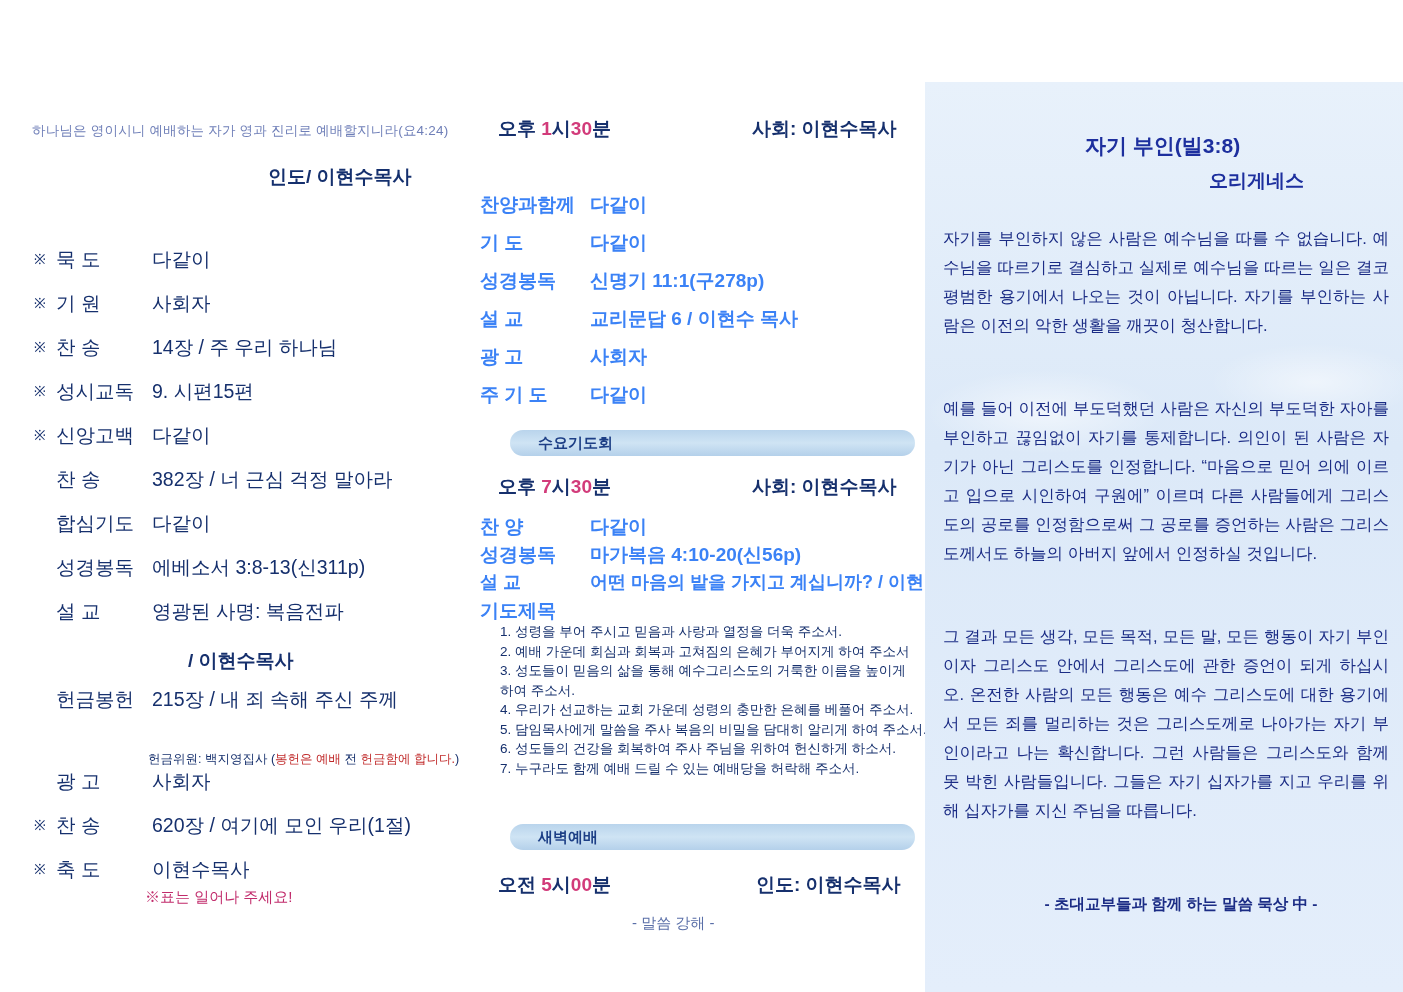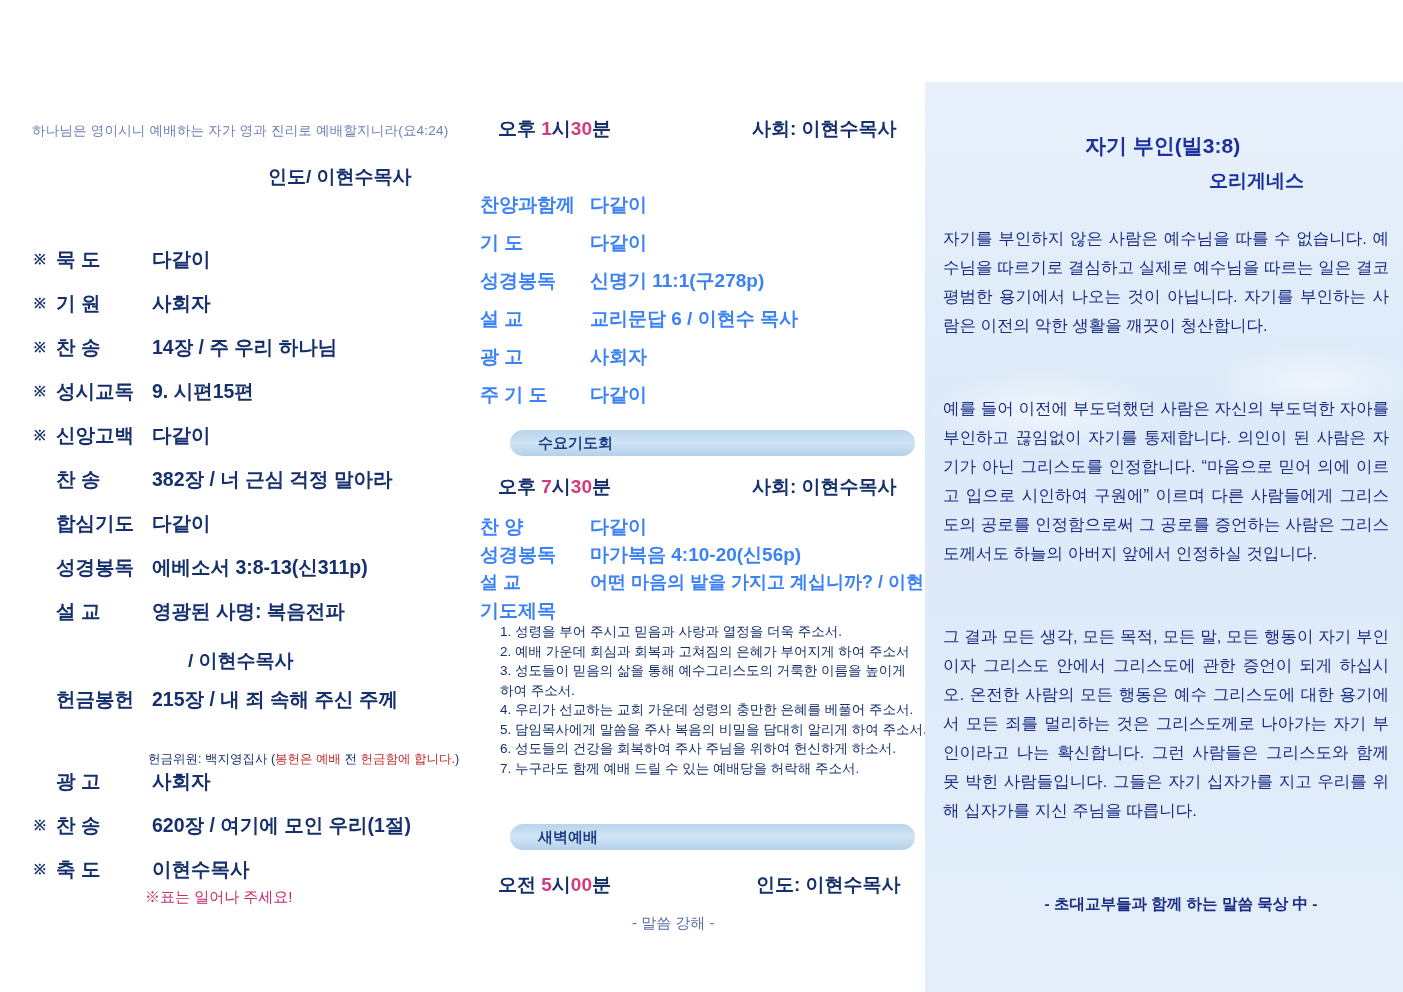--- a/index.html
+++ b/index.html
@@ -116,21 +116,21 @@
     font-size: 19px;
     color: #15306e;
     font-weight: bold;
     white-space: nowrap;
   }
   .lrow {
     position: absolute;
     left: 34px;
     font-size: 19.5px;
     color: #16306d;
-    font-weight: bold;
+    font-weight: normal;
     white-space: nowrap;
   }
   .lrow .mk {
     display: inline-block;
     width: 22px;
     font-size: 14px;
     color: #16306d;
     vertical-align: 2px;
   }
   .lrow .mk.blank { color: transparent; }

